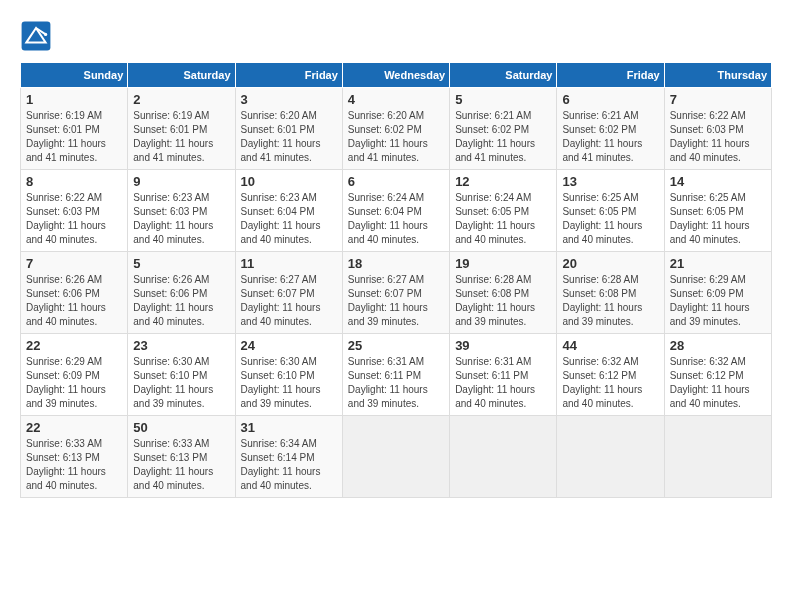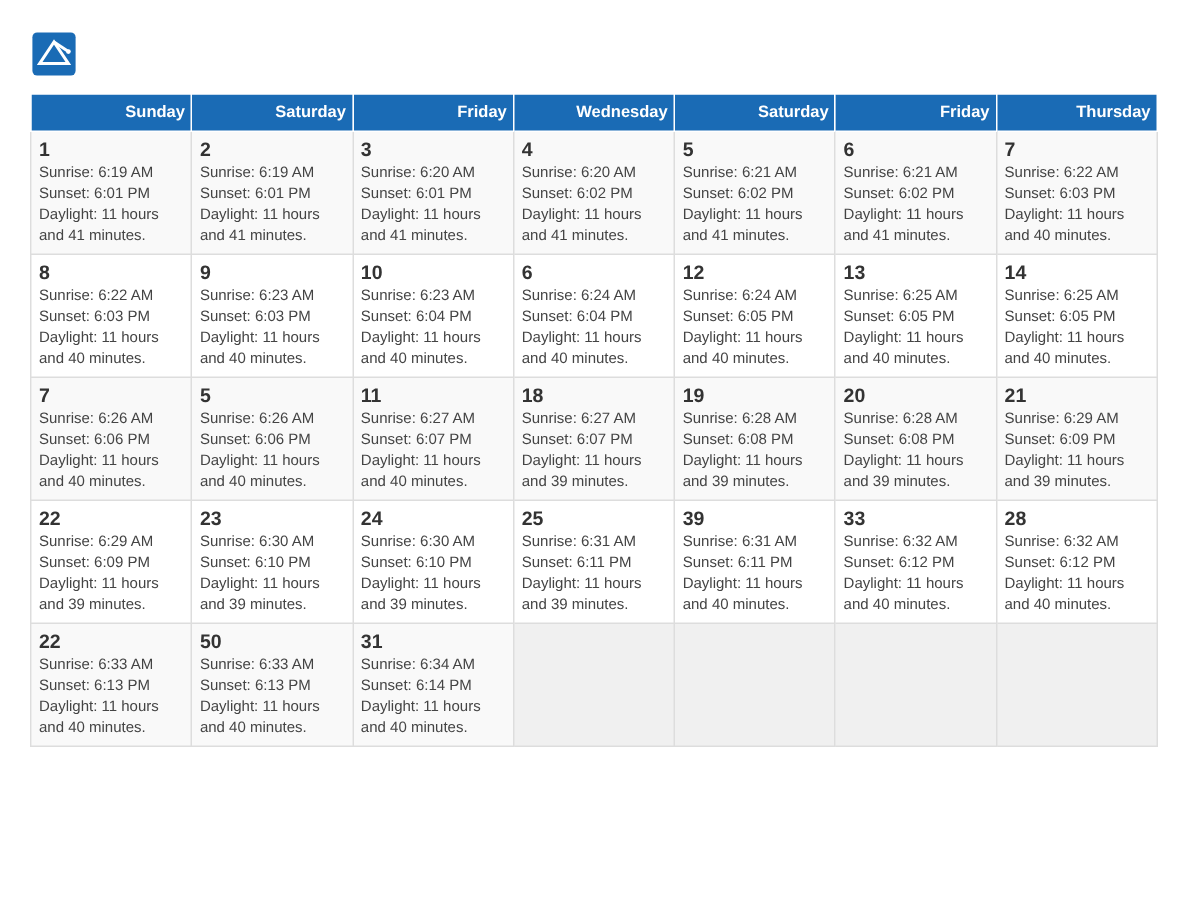--- a/index.html
+++ b/index.html
@@ -333,21 +333,21 @@
       </td>
         <td>
         <span class="day-number">39</span>
         <div class="day-info">
           Sunrise: 6:31 AM<br>
           Sunset: 6:11 PM<br>
           Daylight: 11 hours and 40 minutes.
         </div>
       </td>
         <td>
-        <span class="day-number">33</span>
+        <span class="day-number">44</span>
         <div class="day-info">
           Sunrise: 6:32 AM<br>
           Sunset: 6:12 PM<br>
           Daylight: 11 hours and 40 minutes.
         </div>
       </td>
         <td>
         <span class="day-number">28</span>
         <div class="day-info">
           Sunrise: 6:32 AM<br>

